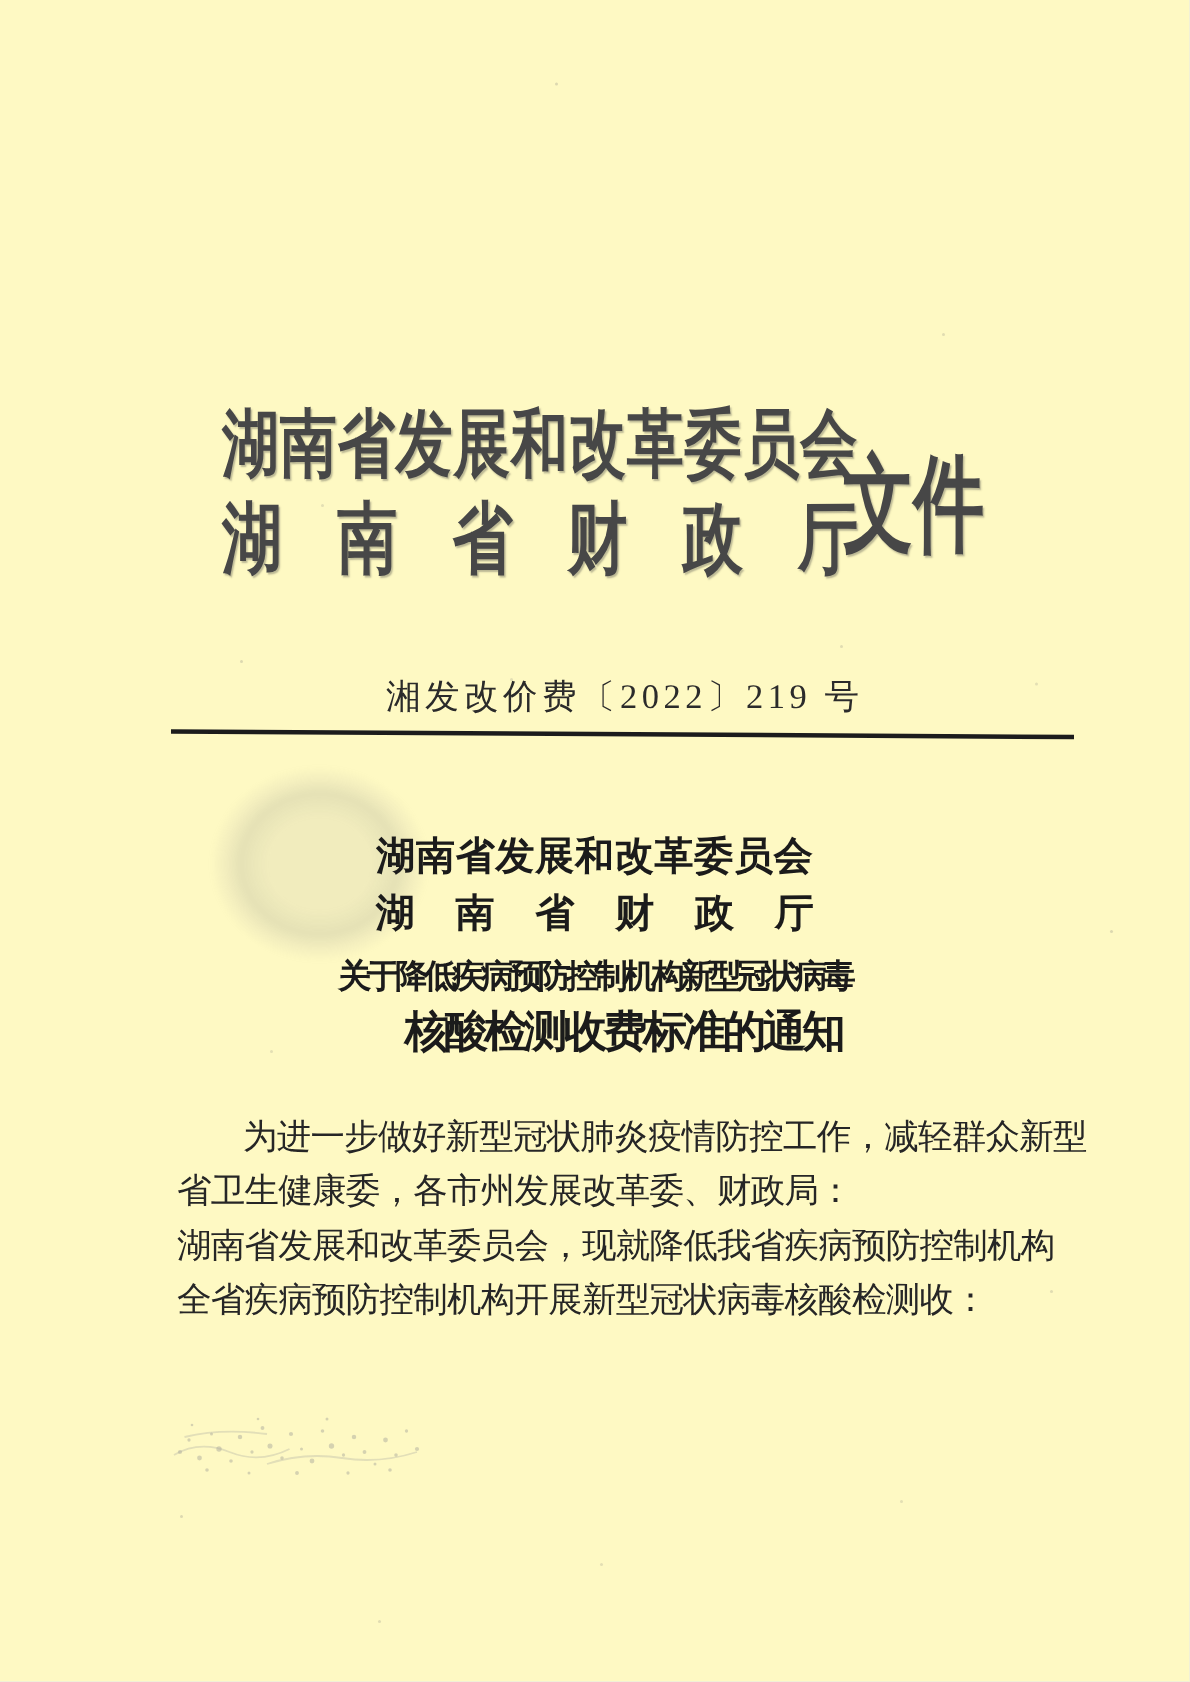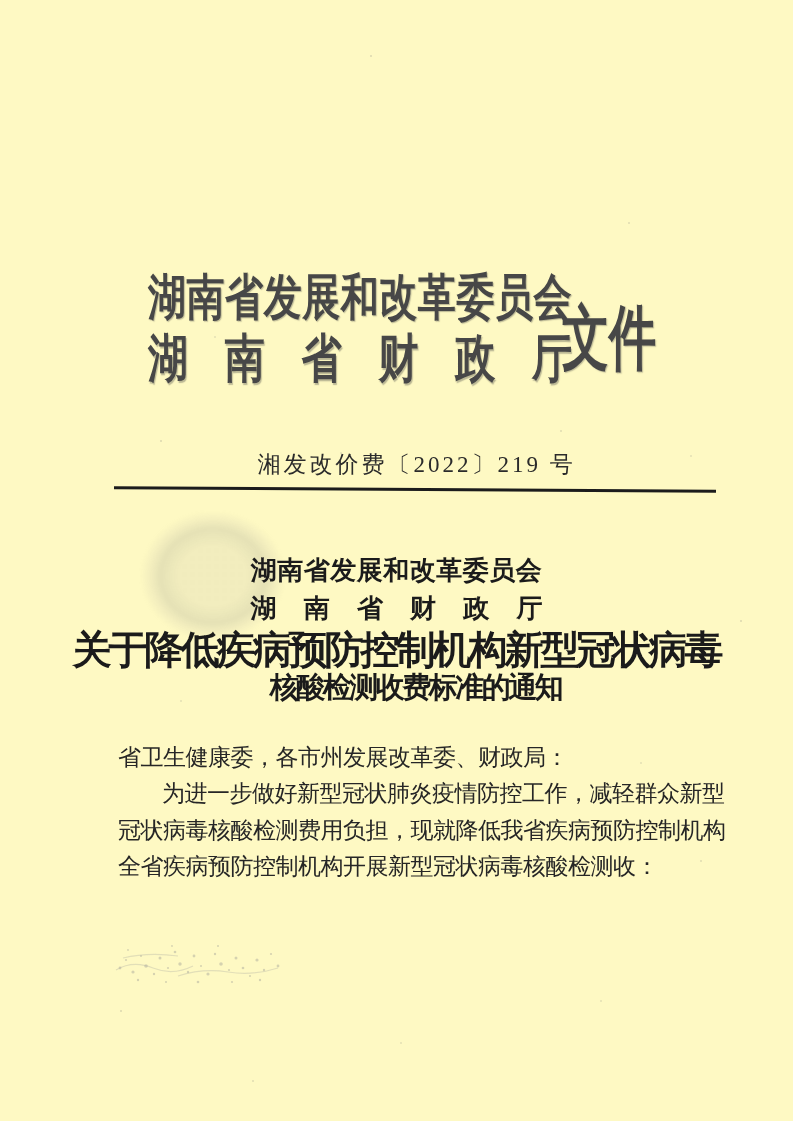--- a/index.html
+++ b/index.html
@@ -73,21 +73,21 @@
     position:absolute;left:0;top:552px;width:793px;
     text-align:center;color:#1b1b1b;font-weight:bold;
   }
   .t1{font-size:26px;line-height:38px;letter-spacing:0.5px;}
   .t2-wrap{line-height:38px;}
   .t2{
     display:inline-block;width:292px;
     font-size:26px;
     text-align:justify;text-align-last:justify;
   }
-  .t3{font-size:39px;line-height:38px;letter-spacing:-3px;}
+  .t3{font-size:22px;line-height:38px;letter-spacing:-3px;}
   .t4{font-size:29px;line-height:36px;letter-spacing:-2.5px;padding-left:38px;}
 
   
   .docbody{
     position:absolute;left:118px;top:740px;width:580px;
     font-size:23px;line-height:36.3px;
     letter-spacing:-0.5px;
     color:#262626;
   }
   .bl{white-space:nowrap;}
@@ -139,23 +139,23 @@
   <div class="title">
     <div class="t1">湖南省发展和改革委员会</div>
     <div class="t2-wrap">
       <span class="t2">湖南省财政厅</span>
     </div>
     <div class="t3">关于降低疾病预防控制机构新型冠状病毒</div>
     <div class="t4">核酸检测收费标准的通知</div>
   </div>
 
   <div class="docbody">
+    <div class="bl indent">为进一步做好新型冠状肺炎疫情防控工作，减轻群众新型</div>
     <div class="bl">省卫生健康委，各市州发展改革委、财政局：</div>
-    <div class="bl indent">为进一步做好新型冠状肺炎疫情防控工作，减轻群众新型</div>
-    <div class="bl">冠状病毒核酸检测费用负担，现就降低我省疾病预防控制机构</div>
+    <div class="bl">湖南省发展和改革委员会，现就降低我省疾病预防控制机构</div>
     <div class="bl">全省疾病预防控制机构开展新型冠状病毒核酸检测收：</div>
   </div>
 
   <div class="smudge">
     <svg width="190" height="55" viewBox="0 0 190 55">
       <g fill="#8f8f8f" opacity="0.45">
         <circle cx="12" cy="30" r="1.4"></circle>
           <circle cx="18" cy="22" r="1.1"></circle>
         <circle cx="25" cy="34" r="1.6"></circle>
           <circle cx="33" cy="18" r="1.0"></circle>

